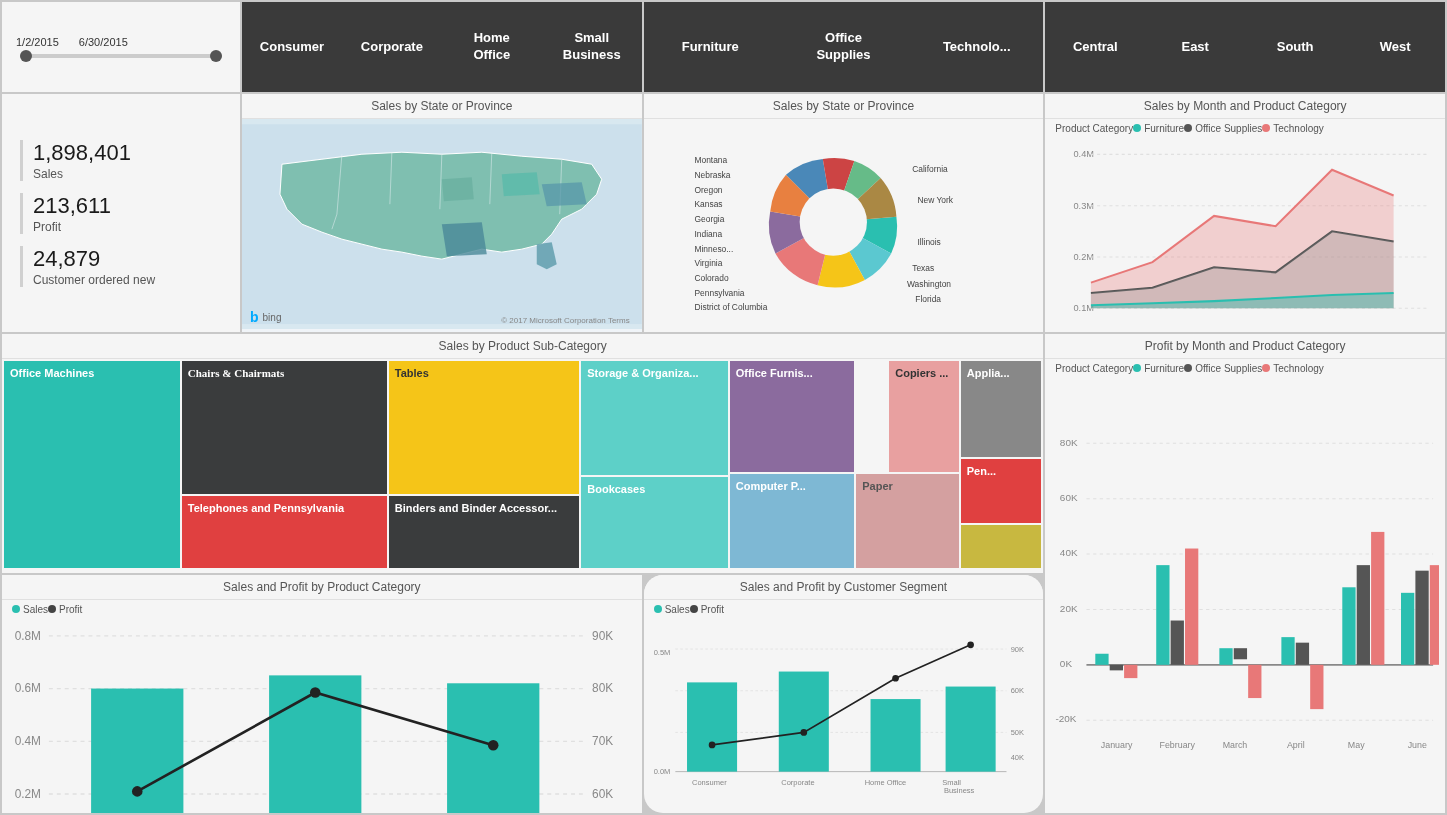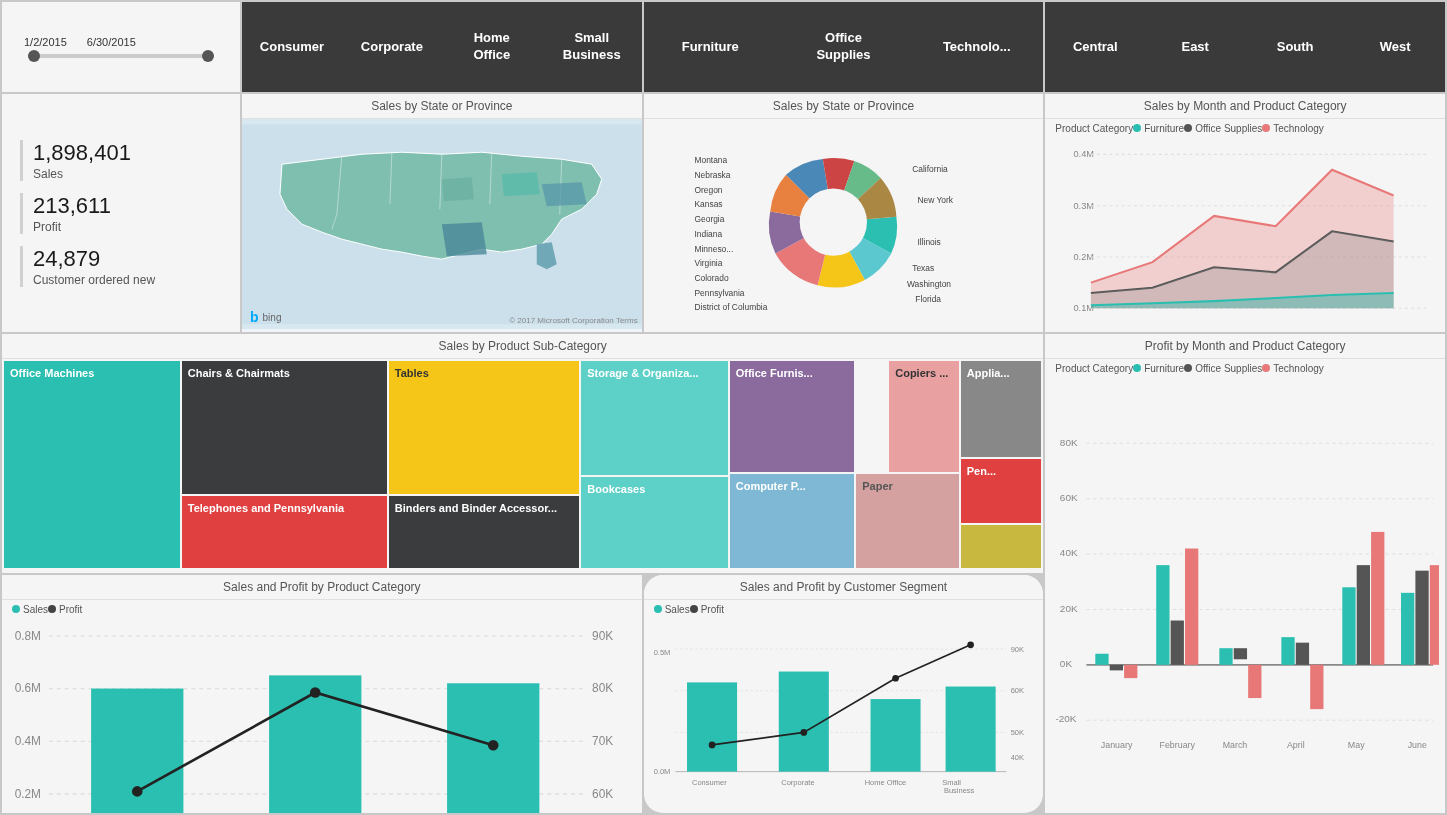--- a/index.html
+++ b/index.html
@@ -1,21 +1,21 @@
 <!DOCTYPE html>
 <html><head>
   <meta charset="utf-8">
   <style>
     * { box-sizing: border-box; margin: 0; padding: 0; }
     body { background: #e8e8e8; font-family: 'Segoe UI', Arial, sans-serif; width: 1447px; height: 815px; overflow: hidden; font-size: 11px; }
 
     .dashboard { display: grid; grid-template-columns: 238px 1fr 1fr 1fr; grid-template-rows: 90px 1fr 1fr 1fr; width: 1447px; height: 815px; gap: 2px; background: #c8c8c8; padding: 2px; }
 
     
-    .filter-dates { background: #f5f5f5; display: flex; flex-direction: column; justify-content: center; padding: 10px 22px; grid-column: 1; grid-row: 1; }
+    .filter-dates { background: #f5f5f5; display: flex; flex-direction: column; justify-content: center; padding: 10px 14px; grid-column: 1; grid-row: 1; }
     .filter-dates .date-range { display: flex; gap: 20px; font-size: 11px; color: #333; margin-bottom: 6px; }
     .slider-track { height: 4px; background: #ccc; border-radius: 2px; position: relative; margin: 0 4px; }
     .slider-track::before { content: ''; position: absolute; left: 0; top: -4px; width: 12px; height: 12px; background: #555; border-radius: 50%; }
     .slider-track::after { content: ''; position: absolute; right: 0; top: -4px; width: 12px; height: 12px; background: #555; border-radius: 50%; }
 
     .segment-filters { background: #f5f5f5; grid-column: 2; grid-row: 1; display: flex; }
     .category-filters { background: #f5f5f5; grid-column: 3; grid-row: 1; display: flex; }
     .region-filters { background: #f5f5f5; grid-column: 4; grid-row: 1; display: flex; }
 
     .filter-btn { flex: 1; display: flex; align-items: center; justify-content: center; text-align: center; background: #3a3a3a; color: #fff; font-size: 13px; font-weight: 600; cursor: pointer; padding: 6px 4px; line-height: 1.3; }
@@ -69,21 +69,21 @@
 
     .chart-legend { display: flex; align-items: center; padding: 4px 10px; font-size: 10px; color: #555; }
     .legend-dot { width: 8px; height: 8px; border-radius: 50%; display: inline-block; margin-right: 3px; }
 
     
     .map-svg-container { width: 100%; height: calc(100% - 28px); display: flex; align-items: center; justify-content: center; background: #d8e8f0; position: relative; }
 
     .bing-badge { position: absolute; bottom: 4px; left: 8px; display: flex; align-items: center; gap: 4px; font-size: 10px; color: #666; }
     .bing-b { font-weight: 900; color: #00aaff; font-size: 14px; }
 
-    .copyright { position: absolute; bottom: 4px; right: 4px; font-size: 8px; color: #888; }
+    .copyright { position: absolute; bottom: 4px; right: 12px; font-size: 8px; color: #888; }
   </style>
 </head>
 <body>
 
 <div class="dashboard">
 
   <div class="filter-dates">
     <div class="date-range">
       <span>1/2/2015</span>
       <span>6/30/2015</span>
@@ -243,21 +243,21 @@
 
   <div class="treemap-panel panel-inner">
     <div class="panel-title">Sales by Product Sub-Category</div>
     <div class="treemap-container">
 
       <div class="treemap-col" style="flex: 1.2;">
         <div class="treemap-cell teal" style="flex: 1;">Office Machines</div>
       </div>
 
       <div class="treemap-col" style="flex: 1.4;">
-        <div class="treemap-cell dark" style="flex: 1.8;">Chairs &amp; Chairmats</div>
+        <div class="treemap-cell dark" style="flex: 1.8; font-family: Liberation Serif, serif;">Chairs &amp; Chairmats</div>
         <div class="treemap-cell red" style="flex: 0.9;">Telephones and Pennsylvania</div>
       </div>
 
       <div class="treemap-col" style="flex: 1.3;">
         <div class="treemap-cell yellow" style="flex: 1.8;">Tables</div>
         <div class="treemap-cell dark" style="flex: 0.9;">Binders and Binder Accessor...</div>
       </div>
 
       <div class="treemap-col" style="flex: 1.0;">
         <div class="treemap-cell light-teal" style="flex: 1.3;">Storage &amp; Organiza...</div>

